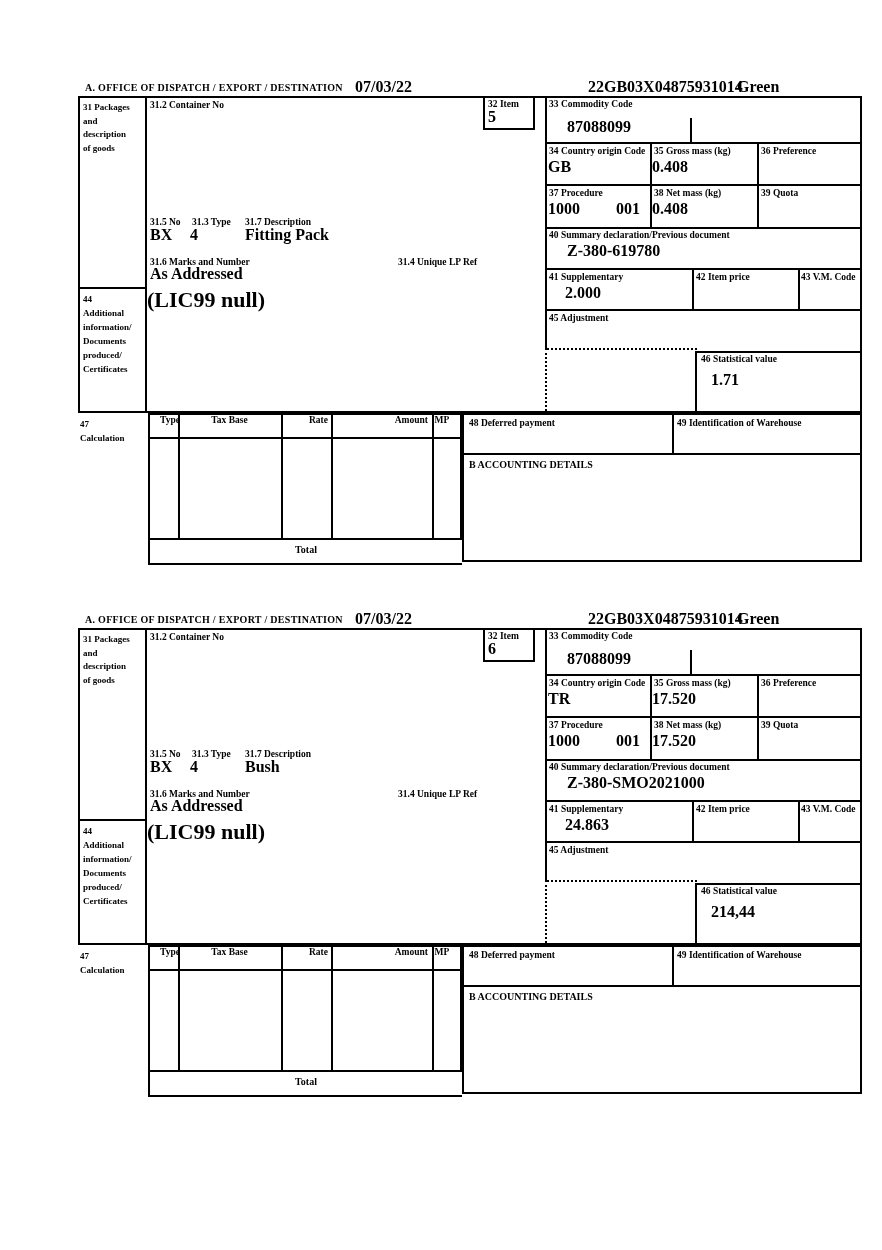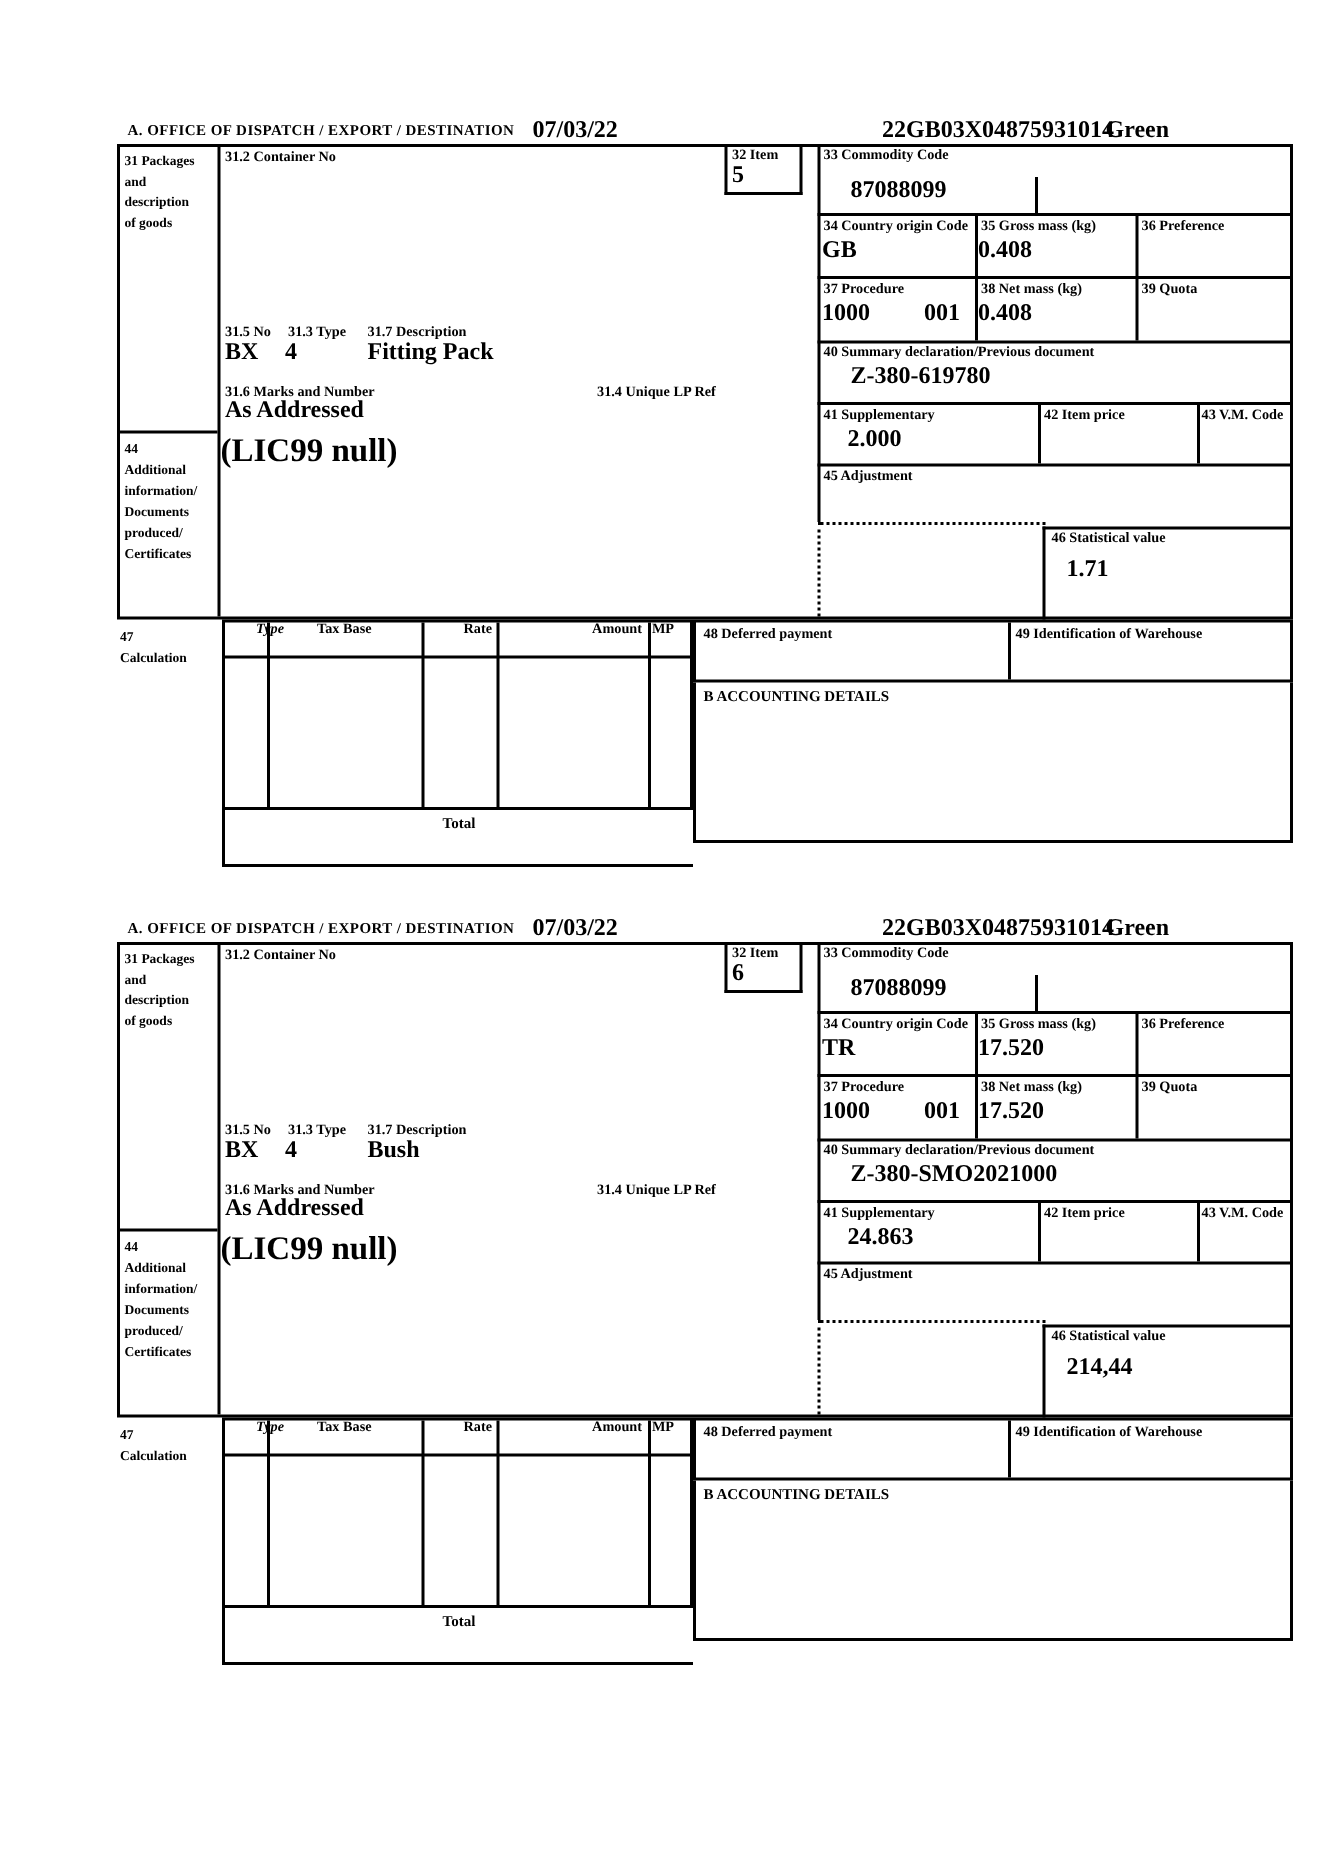--- a/index.html
+++ b/index.html
@@ -89,26 +89,26 @@
   .l-47{left:80px;top:339px;line-height:14px;}
   .tablebox{position:absolute;left:148px;top:335px;width:314px;height:127px;
             border:2px solid #000;box-sizing:border-box;}
   .t-hb{left:0;top:22px;width:310px;}
   .t-v1{left:28px;top:0;height:123px;}
   .t-v2{left:131px;top:0;height:123px;}
   .t-v3{left:181px;top:0;height:123px;}
   .t-v4{left:282px;top:0;height:123px;}
   .t-h{position:absolute;top:0;height:22px;line-height:22px;font:bold 9.5px "Liberation Serif",serif;
        text-align:center;box-sizing:border-box;}
-  .t-type{left:12px;width:36px;font-style:italic;}
+  .t-type{left:2px;width:36px;}
   .t-taxbase{left:28px;width:103px;}
   .t-rate{left:131px;width:50px;text-align:right;padding-right:3px;}
   .t-amount{left:181px;width:101px;text-align:right;padding-right:4px;}
   .t-mp{left:282px;width:20px;}
-  .totalrow{position:absolute;left:148px;top:462px;width:314px;height:38px;box-sizing:border-box;
+  .totalrow{position:absolute;left:148px;top:462px;width:314px;height:25px;box-sizing:border-box;
             border-left:2px solid #000;border-bottom:2px solid #000;
             text-align:center;font:bold 10px "Liberation Serif",serif;line-height:20px;}
   .box4849{position:absolute;left:462px;top:335px;width:400px;height:42px;
            border:2px solid #000;box-sizing:border-box;}
   .v4849{left:208px;top:0;height:38px;}
   .l-48{left:5px;top:3px;}
   .l-49{left:213px;top:3px;}
   .boxB{position:absolute;left:462px;top:377px;width:400px;height:107px;box-sizing:border-box;
         border:2px solid #000;border-top:none;}
   .l-B{left:5px;top:4px;font-size:10px;}

